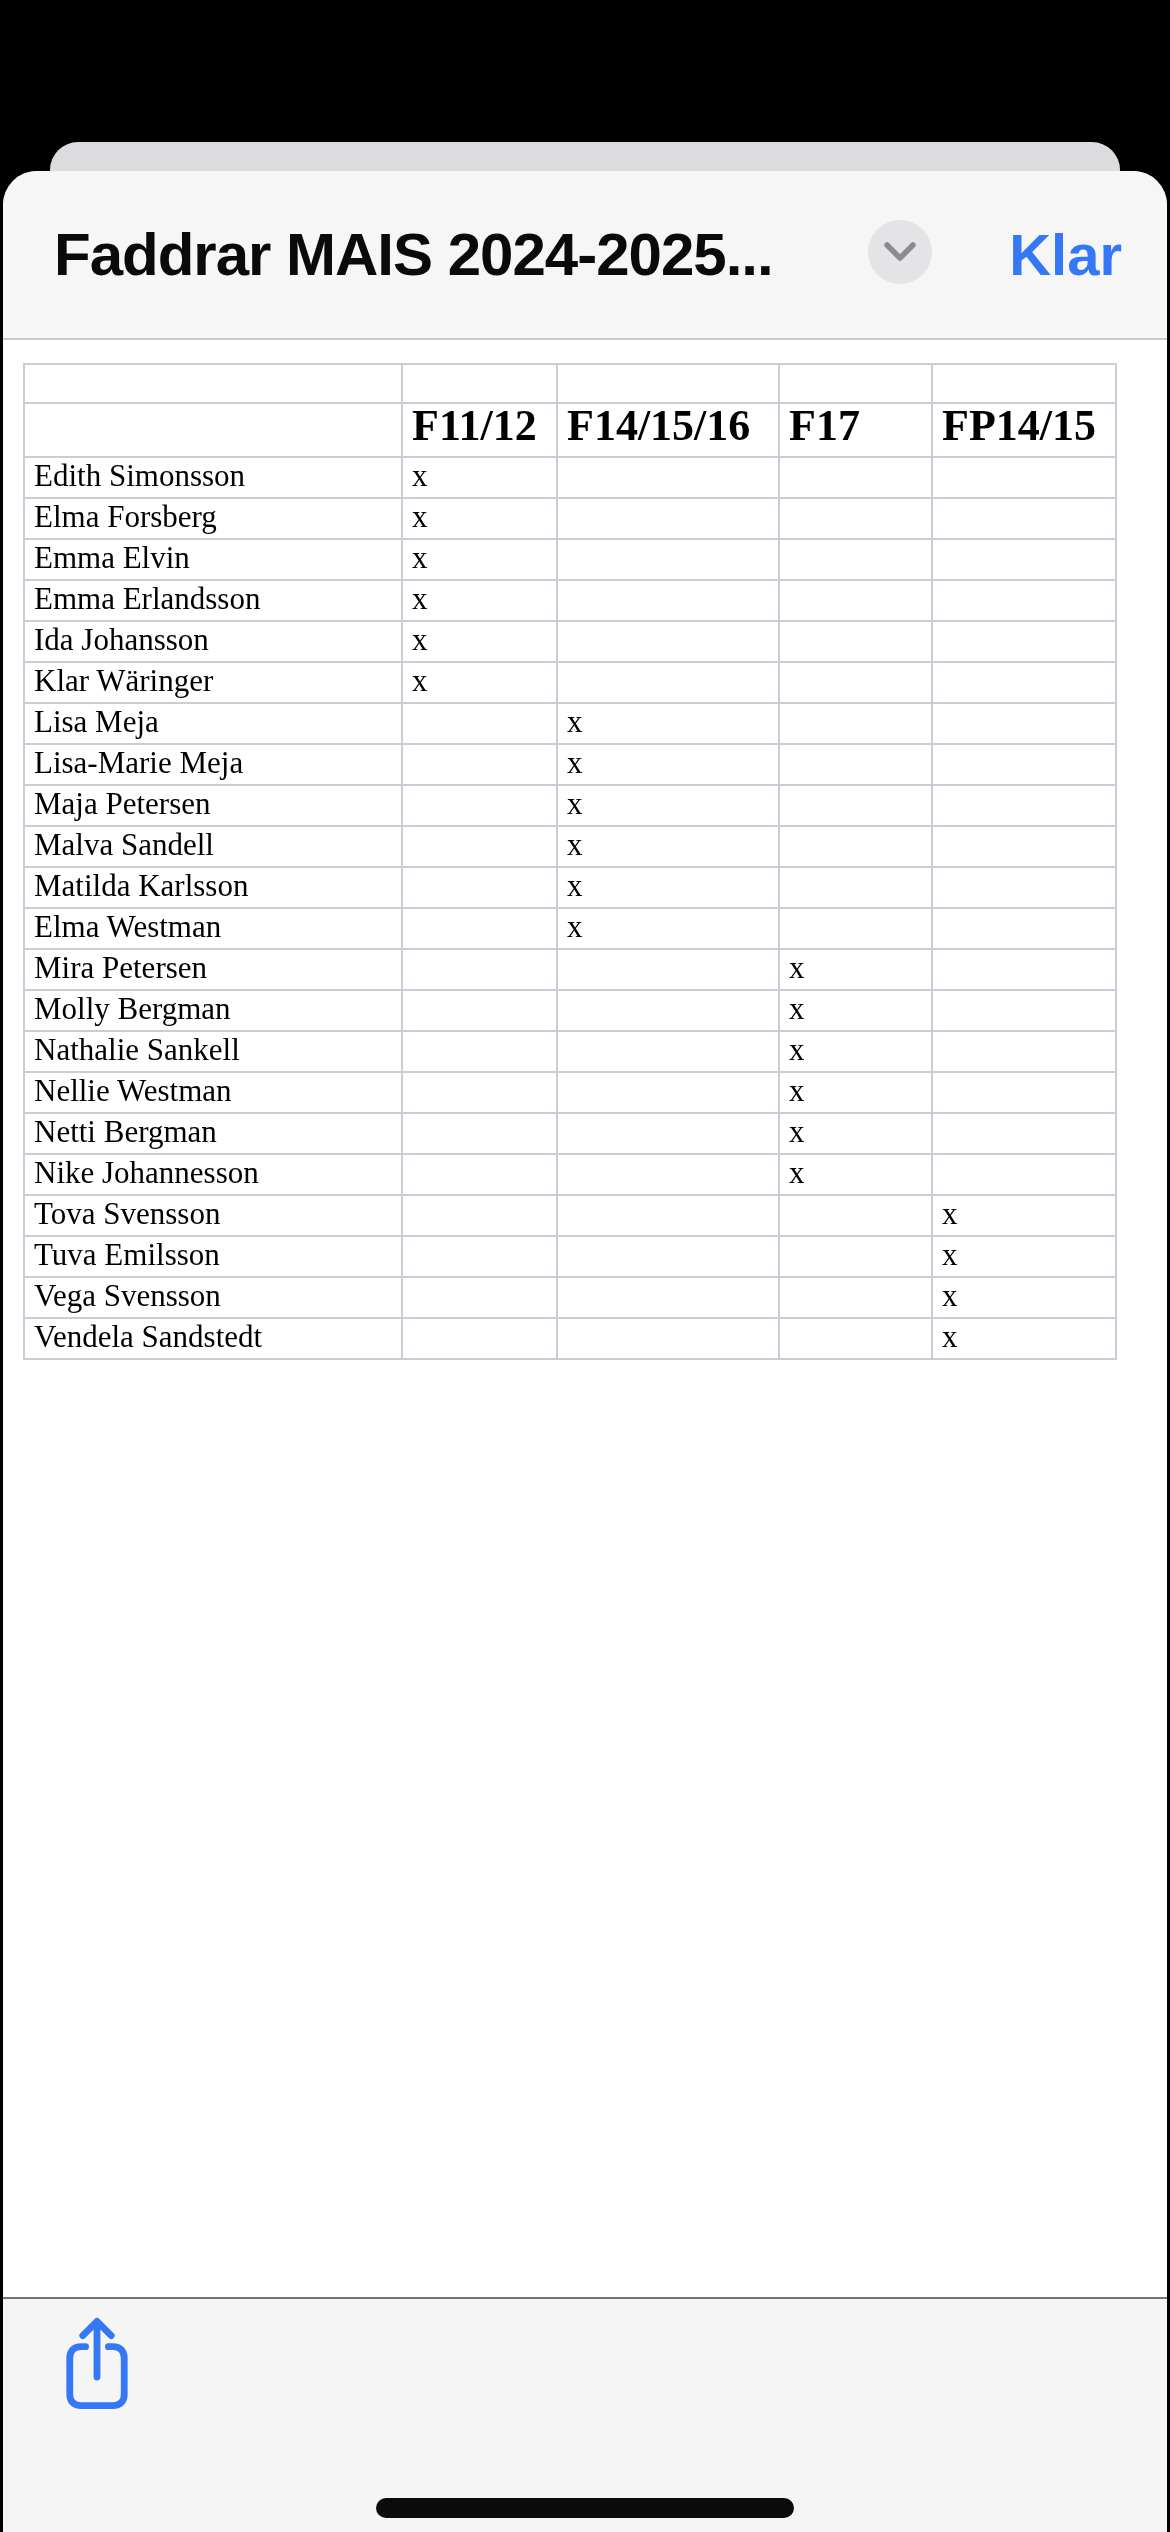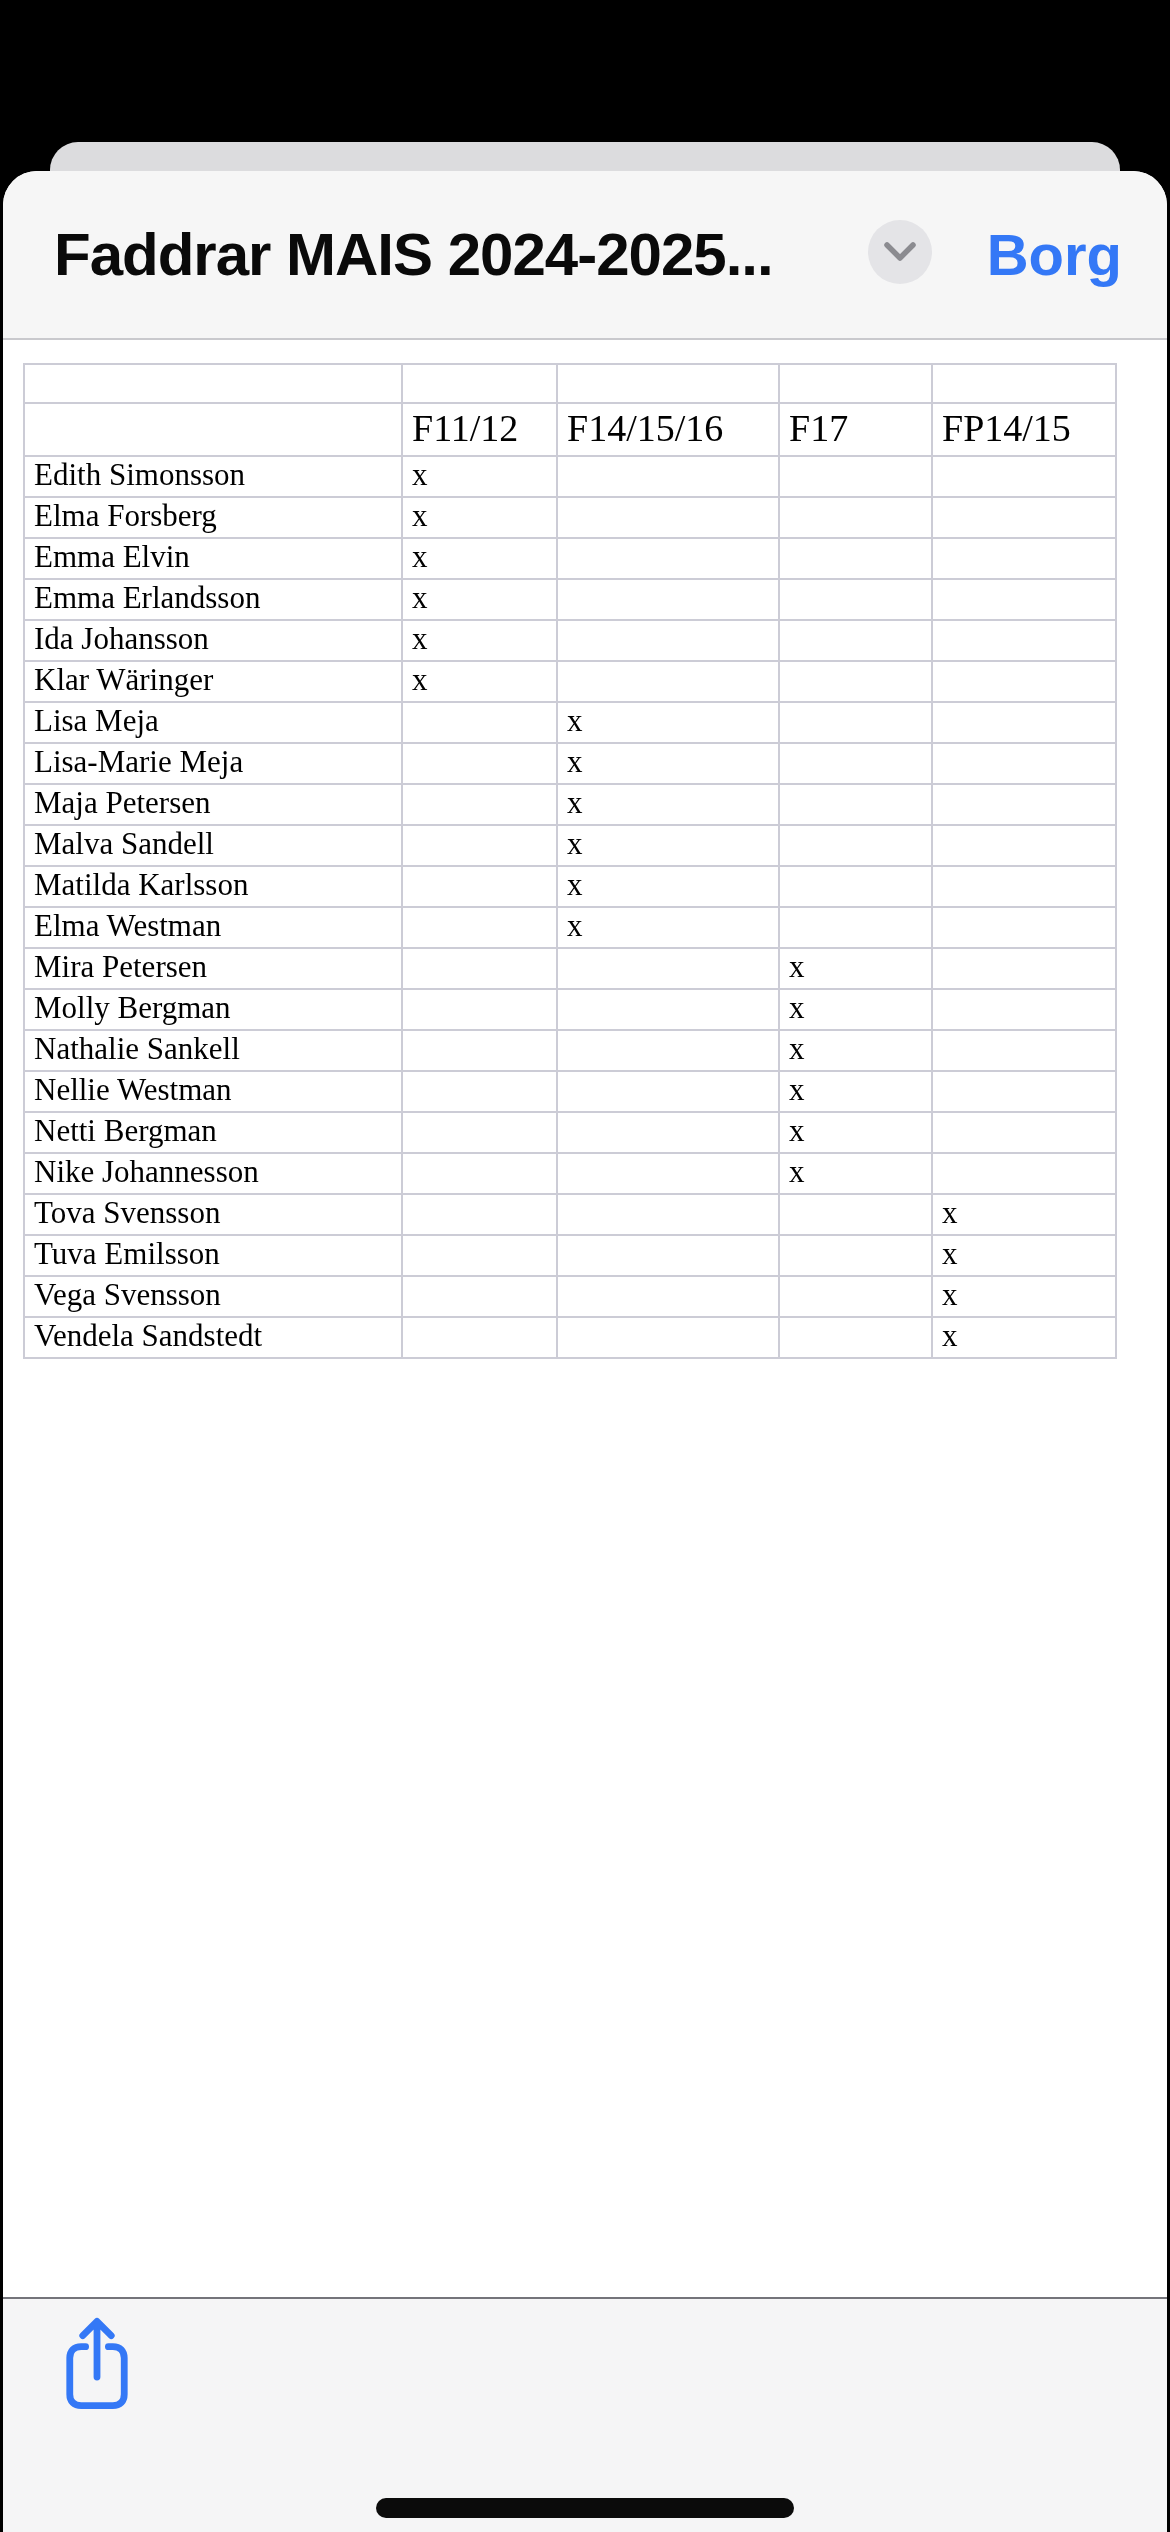--- a/index.html
+++ b/index.html
@@ -48,21 +48,21 @@
     color:#000;
   }
   .sheet-table td, .sheet-table th {
     border:2px solid var(--table-border); vertical-align:bottom;
     padding:0 4px 6px 9px; text-align:left; line-height:1.0;
     white-space:nowrap; overflow:hidden; font-weight:normal;
   }
   tr.empty-row  { height:39px; }
   tr.header-row { height:53px; }
   tr.data-row   { height:41px;margin-top:13px; }
-  .sheet-table th { font-size:38px; font-weight:400; padding-bottom:8px; }
+  .sheet-table th { font-size:44px; font-weight:700; padding-bottom:8px; }
   
   .toolbar {
     position:absolute; left:0; right:0; bottom:0; height:248px;
     background:var(--toolbar-bg); border-top:2px solid var(--toolbar-hairline);
   }
   .share-btn {
     position:absolute; left:52px; top:8px; width:84px; height:110px;
     background:none; border:none; padding:0; display:flex;
     align-items:center; justify-content:center;
   }
@@ -80,21 +80,21 @@
 
   <div class="navbar">
     <div class="nav-title">Faddrar MAIS 2024-2025...</div>
     <div class="chevron-btn">
       <span style="display:flex;">
         <svg width="36" height="22" viewBox="0 0 36 22">
           <path d="M5 4 L18 17 L31 4" fill="none" stroke="#8b8b90" stroke-width="5.5" stroke-linecap="round" stroke-linejoin="round"></path>
         </svg>
       </span>
     </div>
-    <button class="done-btn">Borg</button>
+    <button class="done-btn">Klar</button>
   </div>
 
   <div class="doc-area">
     <table class="sheet-table">
       <colgroup>
           <col style="width: 378px;">
           <col style="width: 155px;">
           <col style="width: 222px;">
           <col style="width: 153px;">
           <col style="width: 184px;">

